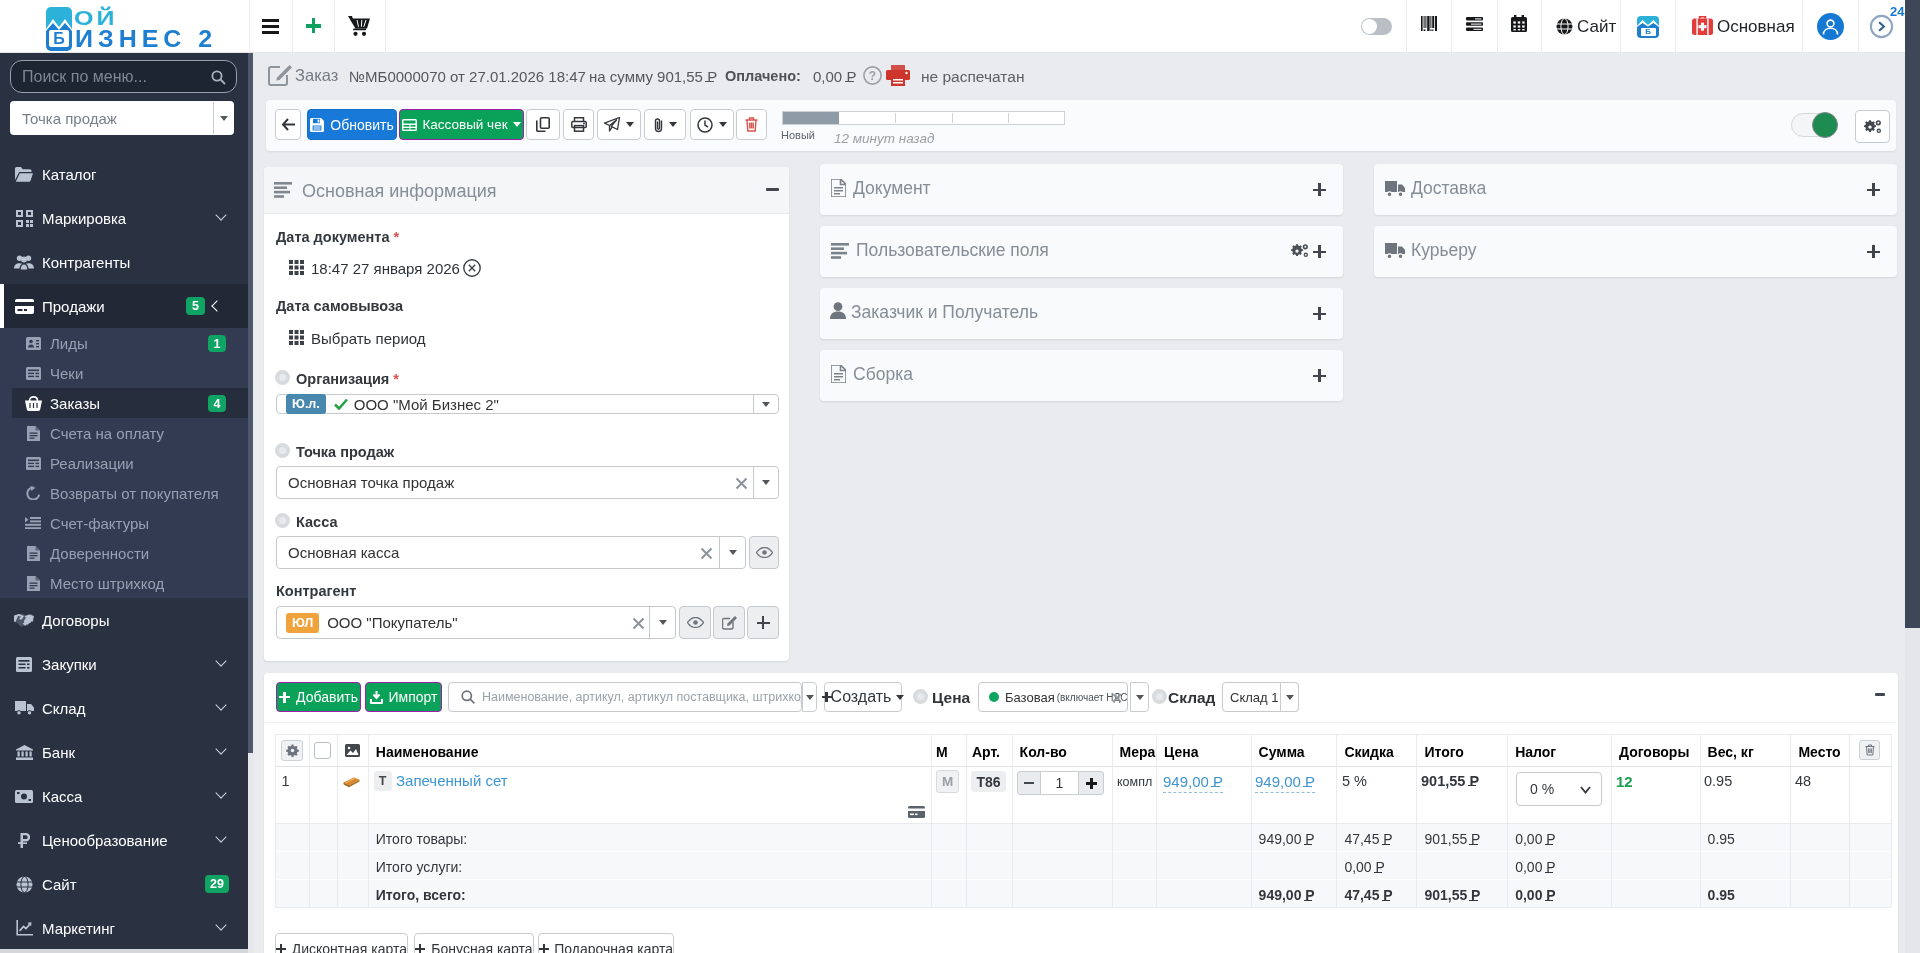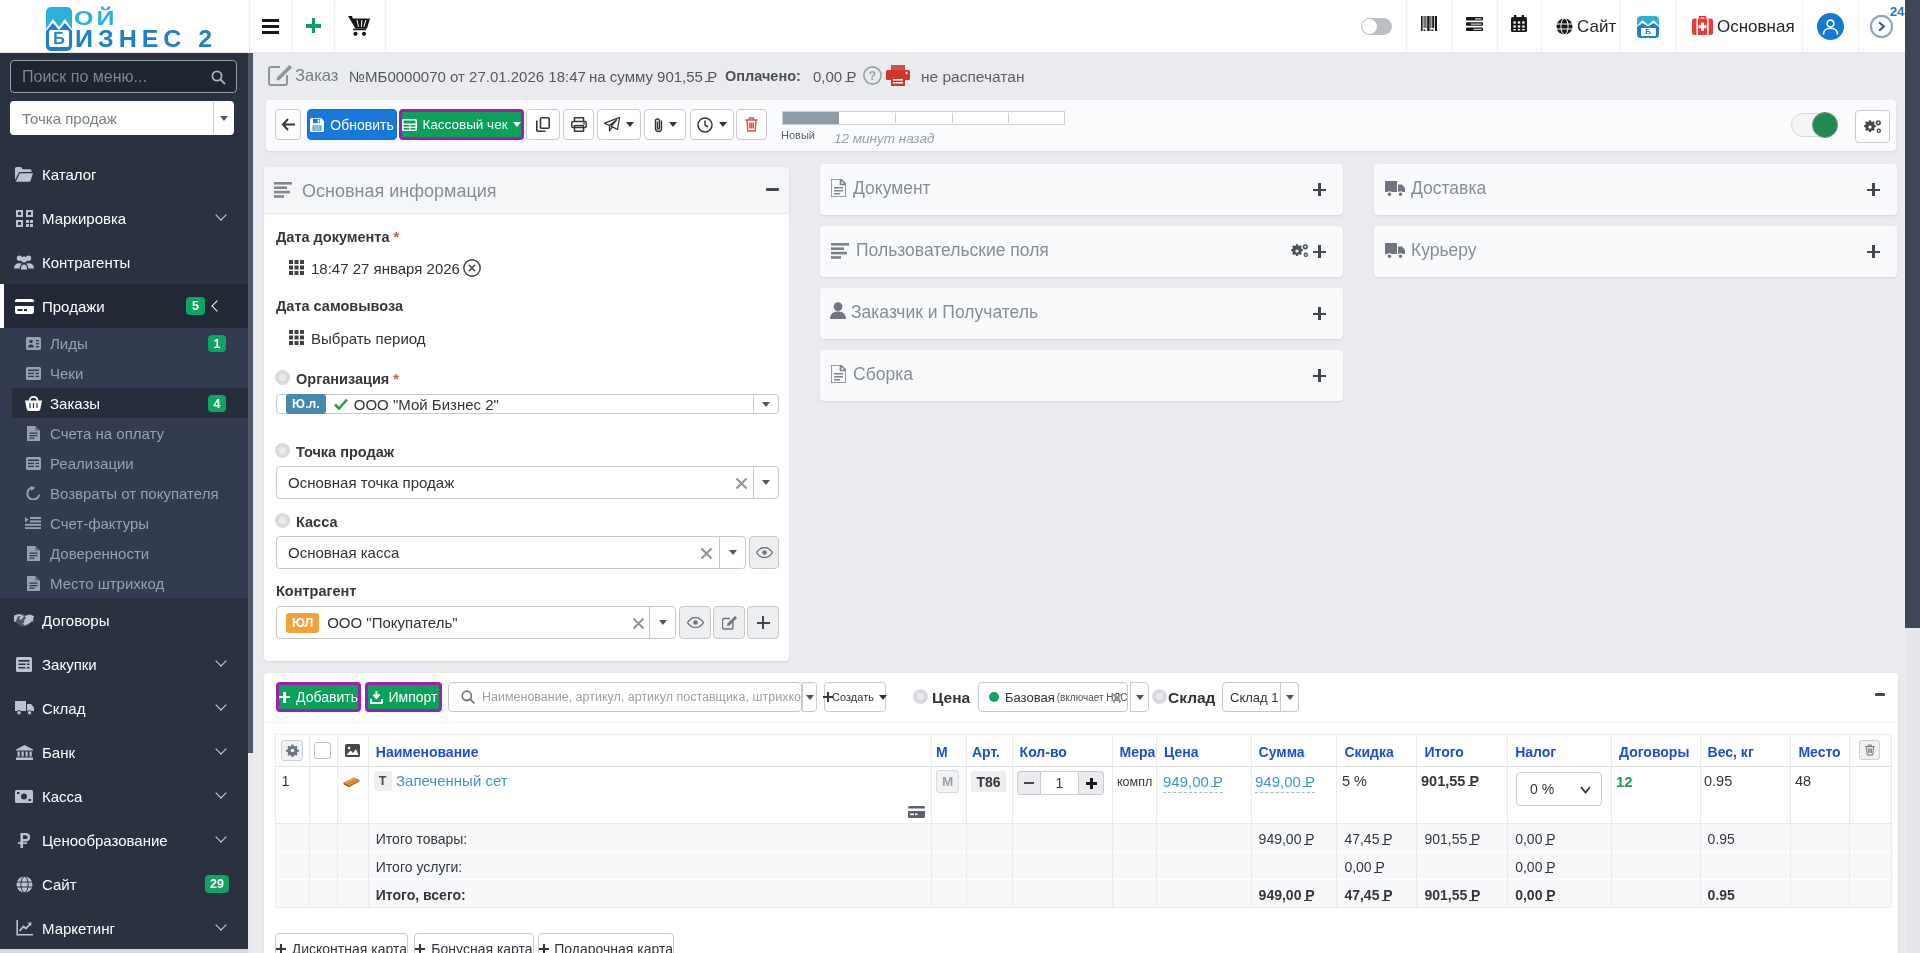--- a/index.html
+++ b/index.html
@@ -4,53 +4,53 @@
 html,body{width:1920px;height:953px;overflow:hidden}
 body{position:relative;font-family:"Liberation Sans",sans-serif;background:#eaebee;-webkit-font-smoothing:antialiased}
 .a{position:absolute}
 .flex{display:flex;align-items:center}
 svg{display:block}
 
 #topbar{left:0;top:0;width:1905px;height:53px;background:#fff;border-bottom:1px solid #e4e6e9}
 .tsep{position:absolute;top:0;width:1px;height:53px;background:#ededef}
 
 #sidebar{left:0;top:53px;width:248px;height:900px;background:#2a3242}
-#sb-search{left:10px;width:227px;height:33px;background:#1d2432;border:1px solid #98a0ab;border-radius:4px;color:#7e8795}
+#sb-search{left:10px;width:227px;height:33px;background:#1d2432;border:1px solid #98a0ab;border-radius:12px;color:#7e8795}
 .mi{position:absolute;left:0;width:248px;height:44px;display:flex;align-items:center;color:#fff;font-size:15px}
 .si{position:absolute;left:0;width:248px;height:30px;display:flex;align-items:center;color:#97a1b3;font-size:15px}
 .mico{width:20px;margin-left:14px;margin-right:8px;display:flex;justify-content:center;flex:none}
 .sico{width:18px;margin-left:24px;margin-right:8px;display:flex;justify-content:center;flex:none}
 .badge{position:absolute;border-radius:4px;background:#0fa463;color:#fff;font-size:12.5px;font-weight:bold;display:flex;align-items:center;justify-content:center}
 .chevd{position:absolute;right:23px;width:8px;height:8px;border-right:1.6px solid #cdd4de;border-bottom:1.6px solid #cdd4de;transform:rotate(45deg)}
 .chevl{position:absolute;right:22px;width:8px;height:8px;border-left:1.8px solid #fff;border-bottom:1.8px solid #fff;transform:rotate(45deg)}
 
 .card{position:absolute;background:#fff;border-radius:4px;box-shadow:0 1px 2px rgba(60,65,75,.12)}
 .panel{position:absolute;background:#f9fafb;border-radius:4px;box-shadow:0 1px 2px rgba(60,65,75,.12);color:#858e97}
 .ptitle{font-size:17.5px;color:#858e97}
 .plus{position:absolute;width:13px;height:13px}
 .plus:before{content:"";position:absolute;left:0;top:5.5px;width:13px;height:2.5px;background:#41464c}
 .plus:after{content:"";position:absolute;left:5.25px;top:0;width:2.5px;height:13px;background:#41464c}
 .minus{position:absolute;width:13px;height:3px;background:#41464c;border-radius:1px}
 .btn{position:absolute;display:flex;align-items:center;justify-content:center;border-radius:4px;font-size:14px;height:31px;white-space:nowrap}
 .btnw{background:#fff;border:1px solid #c8ccd0;color:#33373c}
-.btng{background:#0aa159;border:3px solid #a21caf;color:#fff}
+.btng{background:#0aa159;border:1px solid #a21caf;color:#fff}
 .btnb{background:#1879d9;border:1px solid #166fc7;color:#fff}
 .caret{width:0;height:0;border-left:4.5px solid transparent;border-right:4.5px solid transparent;border-top:5px solid currentColor;display:inline-block}
 .rub{display:inline-block;position:relative}
 .rub:after{content:"";position:absolute;left:-0.12em;bottom:0.18em;width:0.6em;height:0.07em;background:currentColor}
 
 .flabel{position:absolute;font-size:14.5px;font-weight:bold;color:#34383e}
 .req{color:#d9534f;font-weight:bold}
 .finput{position:absolute;background:#fff;border:1px solid #c5c9cd;border-radius:4px;display:flex;align-items:center;font-size:15px;color:#333}
 .fcaret{position:absolute;top:0;height:100%;border-left:1px solid #c5c9cd;display:flex;align-items:center;justify-content:center;color:#53575c}
 .gbtn{position:absolute;background:#eceeef;border:1px solid #c5c9cd;border-radius:4px;display:flex;align-items:center;justify-content:center}
 .fadedc{width:15px;height:15px;border-radius:50%;background:#d8dbde;display:inline-block;position:relative}
 .fadedc:after{content:"";position:absolute;left:4px;top:4px;width:7px;height:7px;border-radius:50%;background:#e9eaed}
 
-.th{position:absolute;font-size:14px;font-weight:bold;color:#1d4ed8;top:744px}
+.th{position:absolute;font-size:14px;font-weight:bold;color:#000000;top:744px}
 .td{position:absolute;font-size:14.5px;color:#33373d}
 .vline{position:absolute;width:1px;background:#e9ebee}
 .hline{position:absolute;height:1px;background:#e9ebee}
 .totrow{position:absolute;left:276px;width:1608px;background:#f7f8f9}
 </style></head><body>
 
 <div id="topbar" class="a">
 
   <div class="a" style="left:46px;top:7px;width:26px;height:44px;border-radius:5px;overflow:hidden">
     <div class="a" style="left:0;top:0;width:26px;height:21px;background:#2cb2d8"></div>
@@ -818,21 +818,21 @@
 <div class="finput" style="left:448px;top:682px;width:354px;height:30px;color:#9ba1a9;font-size:12.5px;white-space:nowrap;overflow:hidden">
   <svg style="margin-left:12px;flex:none" width="14" height="14" viewBox="0 0 14 14">
       <circle cx="5.8" cy="5.8" r="4.6" fill="none" stroke="#6e747c" stroke-width="1.7"></circle>
       <path d="M9.2 9.2 L13.4 13.4" stroke="#6e747c" stroke-width="1.7"></path>
     </svg>
   <span style="margin-left:7px">Наименование, артикул, артикул поставщика, штрихкод...</span>
 </div>
 <div class="btn btnw" style="left:802px;top:682px;width:15px;height:30px;border-radius:0 4px 4px 0">
     <span class="caret" style="color:#53575c"></span>
   </div>
-<div class="btn btnw" style="left:824px;top:682px;width:62px;height:30px;font-size:11px">
+<div class="btn btnw" style="left:824px;top:682px;width:78px;height:30px;font-size:16px">
     <span style="position:relative;width:10px;height:10px;margin-right:5px">
       <span style="position:absolute;left:0;top:4px;width:10px;height:2.2px;background:#33373c"></span>
       <span style="position:absolute;left:3.9px;top:0;width:2.2px;height:10px;background:#33373c"></span>
     </span>
     <span style="margin-left:4px">Создать</span>
     <span class="caret" style="margin-left:5px"></span>
   </div>
 <div class="a" style="left:913px;top:689px"><span class="fadedc"></span></div>
 <div class="a" style="left:932px;top:689px;font-size:15.5px;font-weight:bold;color:#303439">Цена</div>
 <div class="finput" style="left:978px;top:682px;width:150px;height:30px;font-size:13px;white-space:nowrap;overflow:hidden">

